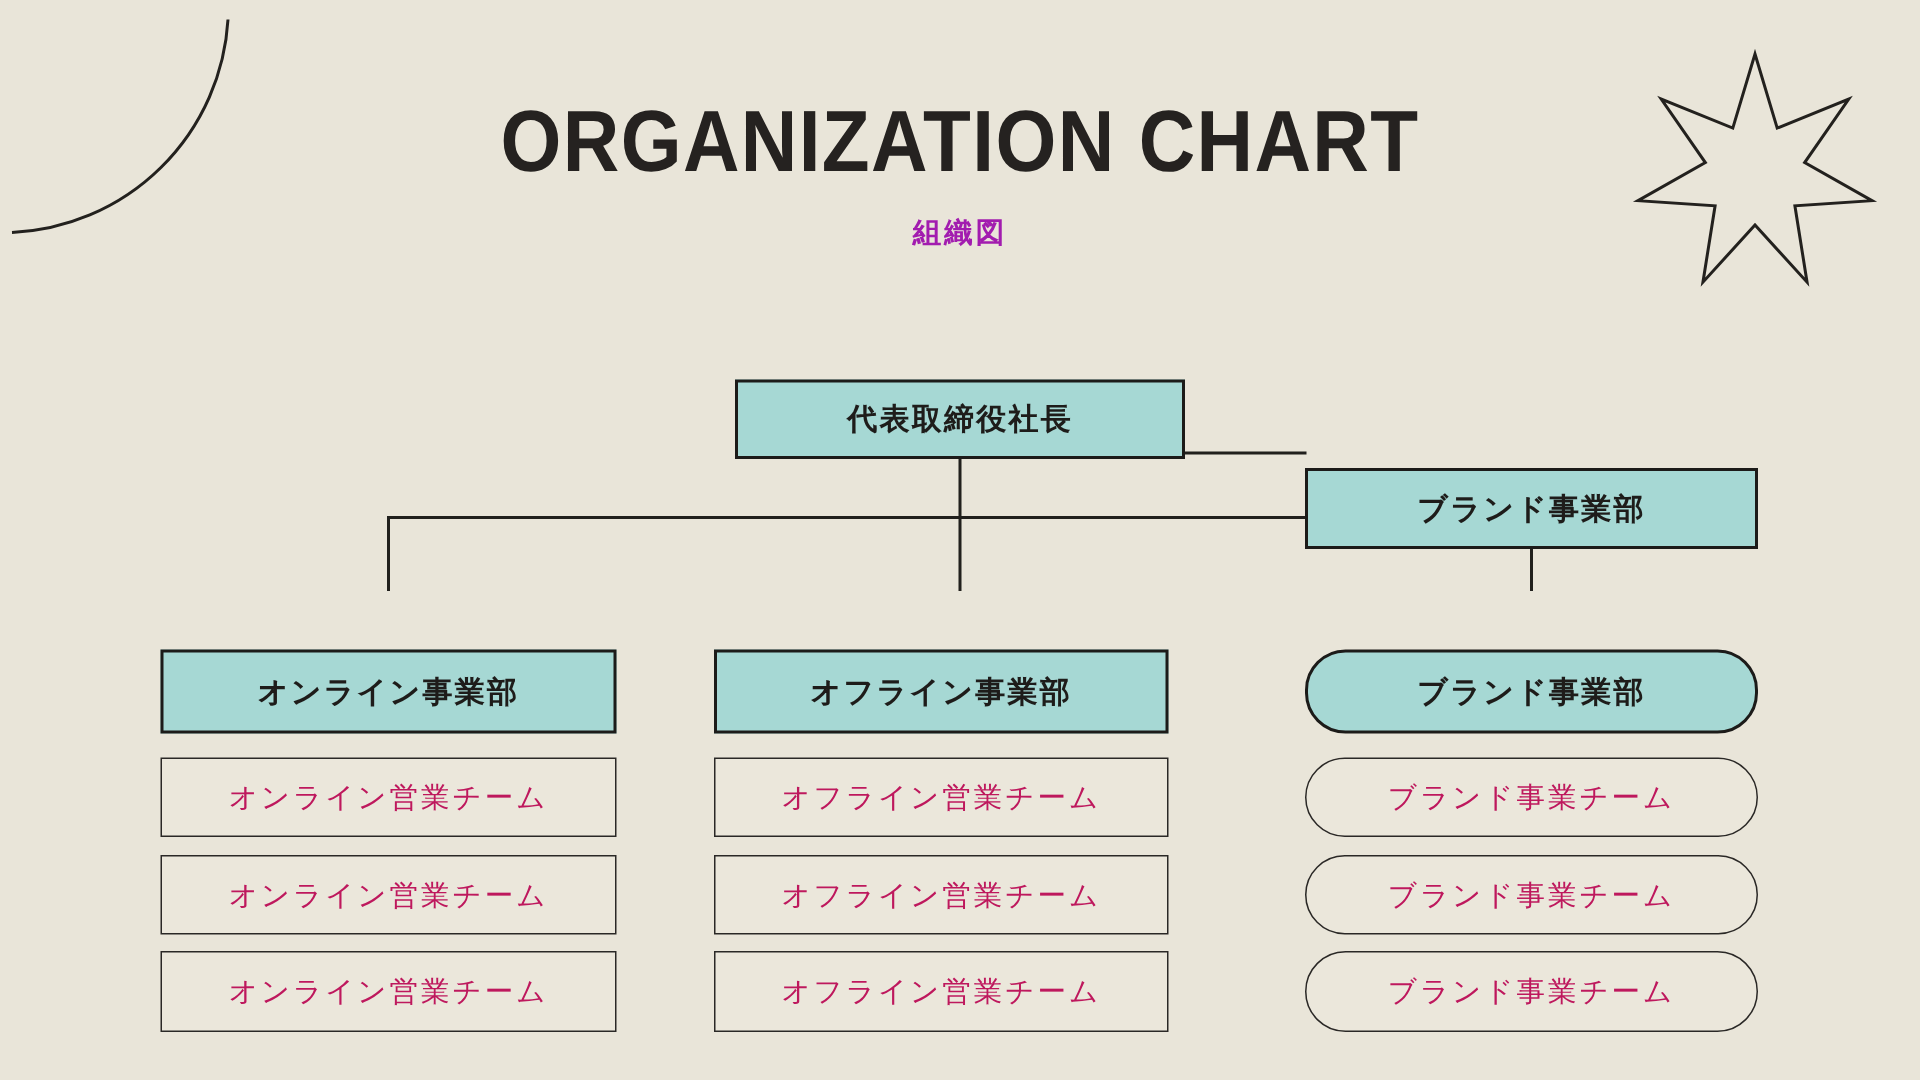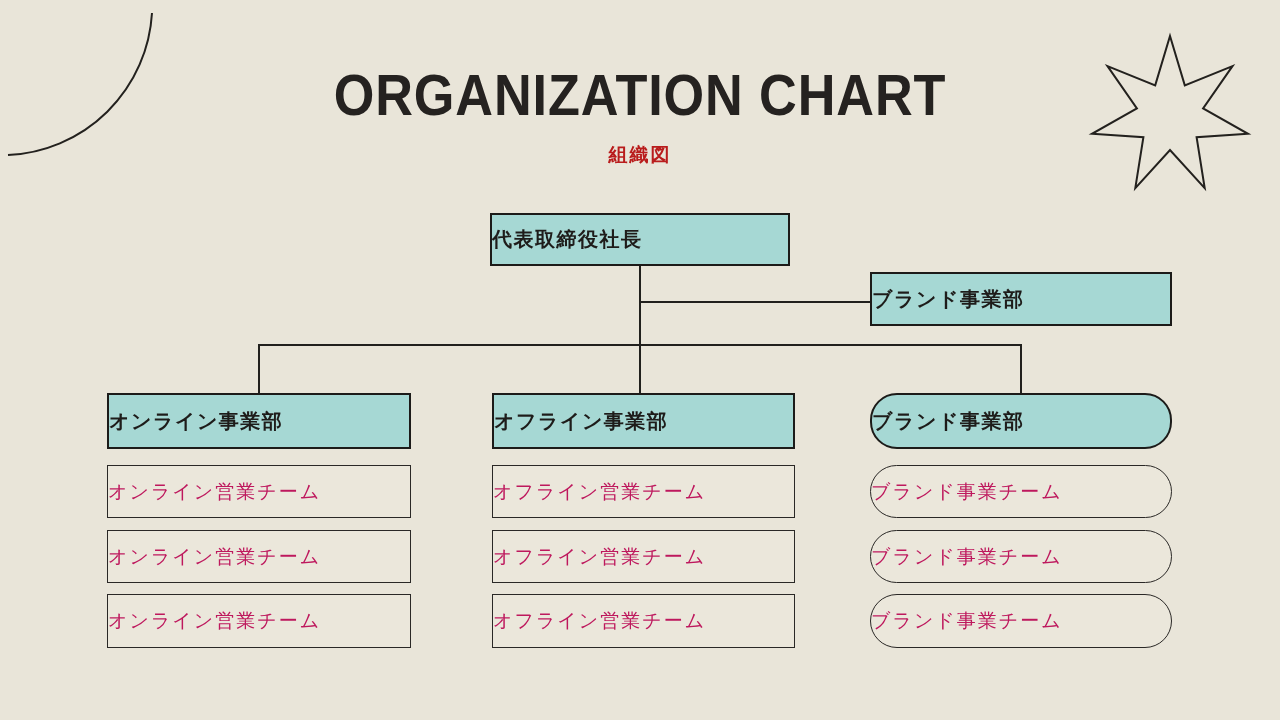--- a/index.html
+++ b/index.html
@@ -23,51 +23,52 @@
   .title{
     position:absolute;top:68px;left:0;width:1280px;
     text-align:center;font-size:58px;font-weight:700;line-height:54px;
     letter-spacing:1px;color:#252220;
     transform:scaleX(0.9);transform-origin:640px 0;
     white-space:nowrap;
   }
   .subtitle{
     position:absolute;top:142px;left:0;width:1280px;
     text-align:center;font-size:19px;font-weight:700;
-    letter-spacing:2px;color:#b91c1c;
+    letter-spacing:2px;color:#a21caf;
   }
 
   
   .conn{position:absolute;background:var(--line);}
   .c-v-main{left:639px;top:265px;width:2px;height:129px;}
   .c-h-staff{left:639px;top:301px;width:232px;height:2px;}
   .c-h-wide{left:258px;top:344px;width:764px;height:2px;}
   .c-v-left{left:258px;top:344px;width:2px;height:50px;}
   .c-v-right{left:1020px;top:344px;width:2px;height:50px;}
 
   
   .node{
-    position:absolute;display:flex;align-items:center;
+    position:absolute;display:flex;align-items:center;justify-content:center;
     text-align:center;
+    margin-top:40px;
   }
   .teal{
     background:var(--teal);
     border:2px solid #1c1b19;
     font-weight:700;font-size:20px;letter-spacing:1.5px;color:#1e1c1a;
   }
   .plain{
     background:#ebe7db;
     border:1.5px solid #2a2826;
     font-weight:400;font-size:19px;letter-spacing:2px;color:#be185d;
   }
   .n-root{left:490px;top:213px;width:300px;height:53px;}
   .n-staff{left:870px;top:272px;width:302px;height:54px;}
   .n-div{top:393px;height:56px;}
   .col1{left:107px;width:304px;}
-  .col2{left:492px;width:303px;}
+  .col2{left:476px;width:303px;}
   .col3{left:870px;width:302px;border-radius:27px;}
   .r1{top:465px;height:53px;}
   .r2{top:530px;height:53px;}
   .r3{top:594px;height:54px;}
 </style>
 </head>
 <body>
 
 <div class="canvas">
 

